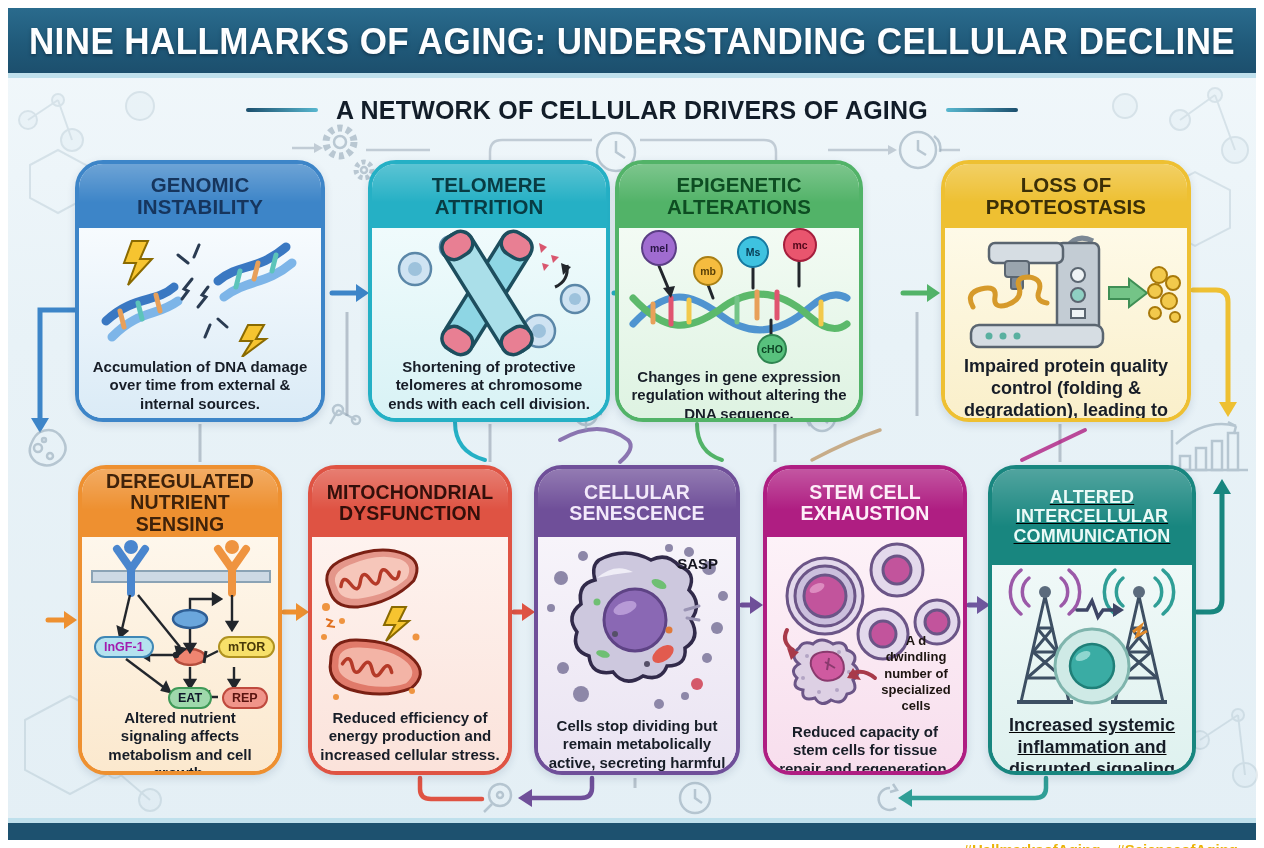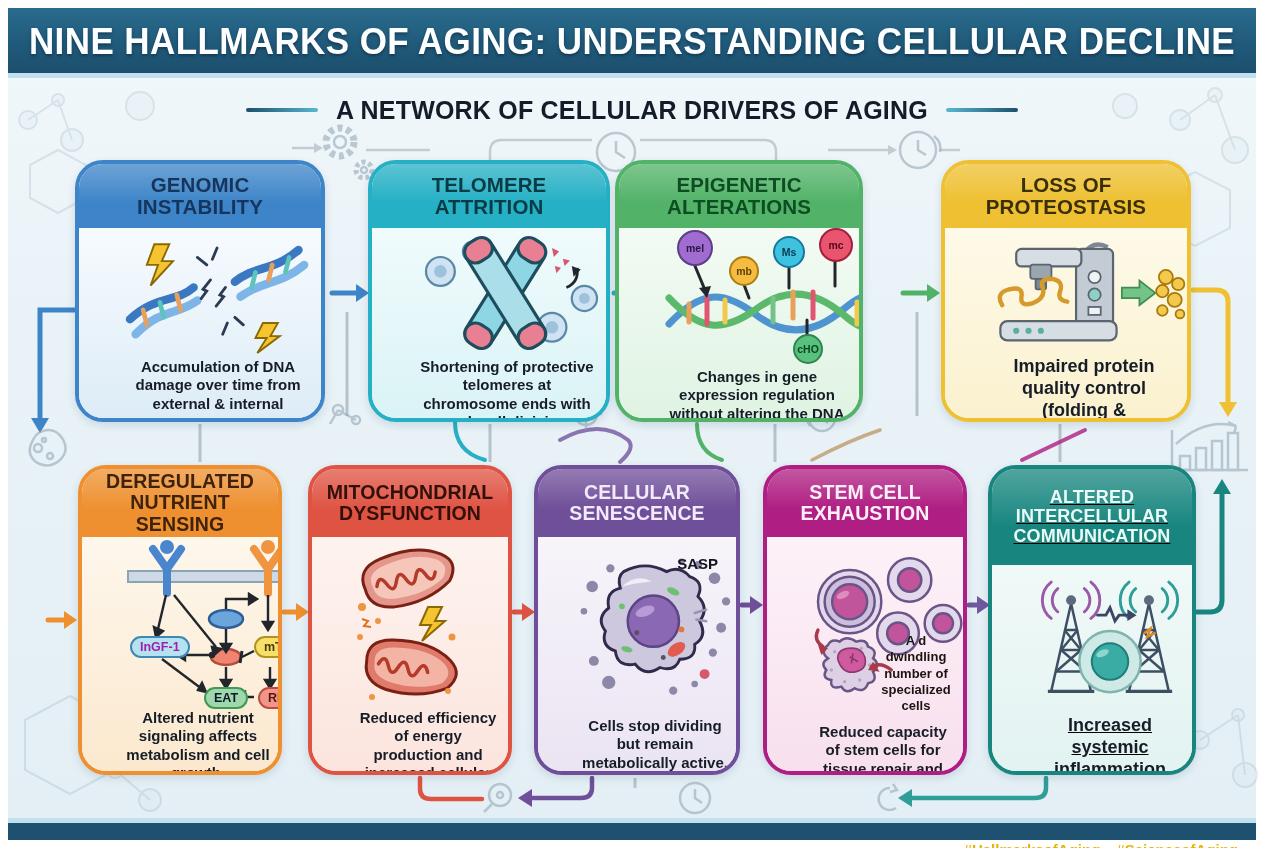--- a/index.html
+++ b/index.html
@@ -33,21 +33,21 @@
   .card { position:absolute; border:4px solid var(--accent); border-radius:28px; overflow:hidden;
           background:#ffffff; z-index:3; display:flex; flex-direction:column;
           box-shadow:0 3px 8px rgba(30,60,90,.14); }
   .card-header { background:linear-gradient(180deg,rgba(255,255,255,.25),rgba(255,255,255,0) 60%),var(--accent);
                  color:var(--htext); font-weight:bold; text-align:center; display:flex; align-items:center;
                  justify-content:center; padding:9px 6px; line-height:1.08; letter-spacing:.1px; }
   .row1 .card-header { min-height:64px; font-size:20.5px; }
   .row2 .card-header { min-height:68px; font-size:19.5px; }
   .card.small-title .card-header { font-size:18px; min-height:96px; }
   .card-body { flex:1; background:linear-gradient(180deg,var(--btop),var(--bbot));
-               display:flex; flex-direction:column; align-items:center; justify-content:space-between;padding-left:36px; }
+               display:flex; flex-direction:column; align-items:center; justify-content:space-between; }
   .icon-wrap { position:relative; display:flex; align-items:center; justify-content:center; width:100%; }
   .card-desc { font-size:15px; font-weight:bold; color:#171d27; text-align:center; line-height:1.22;
                padding:0 8px 13px 8px; }
   .desc-sm { font-size:18px; }
 
   .mito-row { display:flex; width:100%; align-items:center; padding:4px 4px 0 4px; }
   .side-note { font-size:12.4px; font-weight:bold; color:#1c1410; text-align:center; line-height:1.25; }
   .pill { position:absolute; border-radius:11px; font-weight:bold; padding:2px 8px; font-size:12.5px;
           border:2px solid; white-space:nowrap; }
   .mark { position:absolute; border-radius:50%; border:2.5px solid; display:flex; align-items:center;

